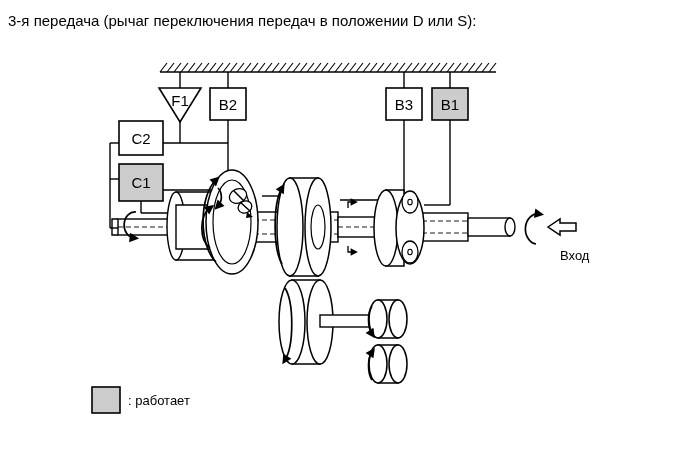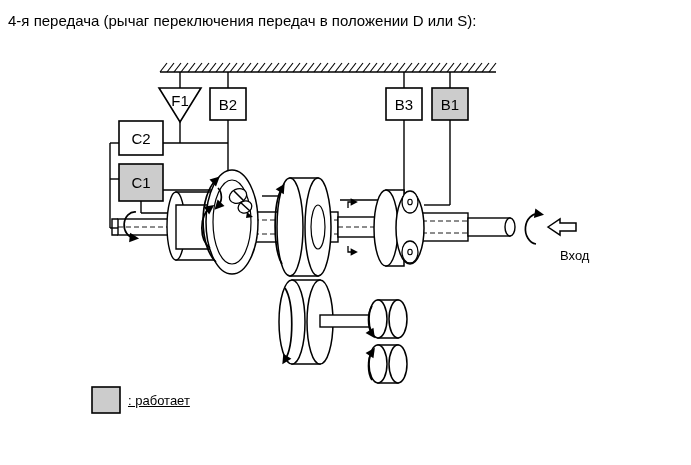--- a/index.html
+++ b/index.html
@@ -11,27 +11,27 @@
   #page-title{
     position:absolute;left:8px;top:12px;
     font-size:15px;line-height:18px;color:#000;white-space:nowrap;
   }
   #diagram-root{position:absolute;left:0;top:0;width:552px;height:465px;}
   svg{display:block;}
   .bx-label{font-family:"Liberation Sans", sans-serif;font-size:15px;fill:#000;}
   .legend-label{
     position:absolute;font-size:13px;color:#000;white-space:nowrap;
   }
-  #legend-text{left:128px;top:393px;text-decoration:underline;}
+  #legend-text{left:128px;top:393px;}
   #input-text{position:absolute;left:560px;top:215px;font-size:13px;color:#000;margin-top:33px;}
 </style>
 </head>
 <body>
 
-<div id="page-title">4-я передача (рычаг переключения передач в положении D или S):</div>
+<div id="page-title">3-я передача (рычаг переключения передач в положении D или S):</div>
 
 <div id="diagram-root">
 <svg width="691" height="465" viewBox="0 0 691 465" xmlns="http://www.w3.org/2000/svg">
 
   <g>
     <line x1="160" y1="72" x2="496" y2="72" stroke="#000" stroke-width="1.6"></line>
     <g stroke="#000" stroke-width="1.1">
       <line x1="160" y1="72" x2="167" y2="63"></line>
           <line x1="167" y1="72" x2="174" y2="63"></line>
       <line x1="174" y1="72" x2="181" y2="63"></line>

